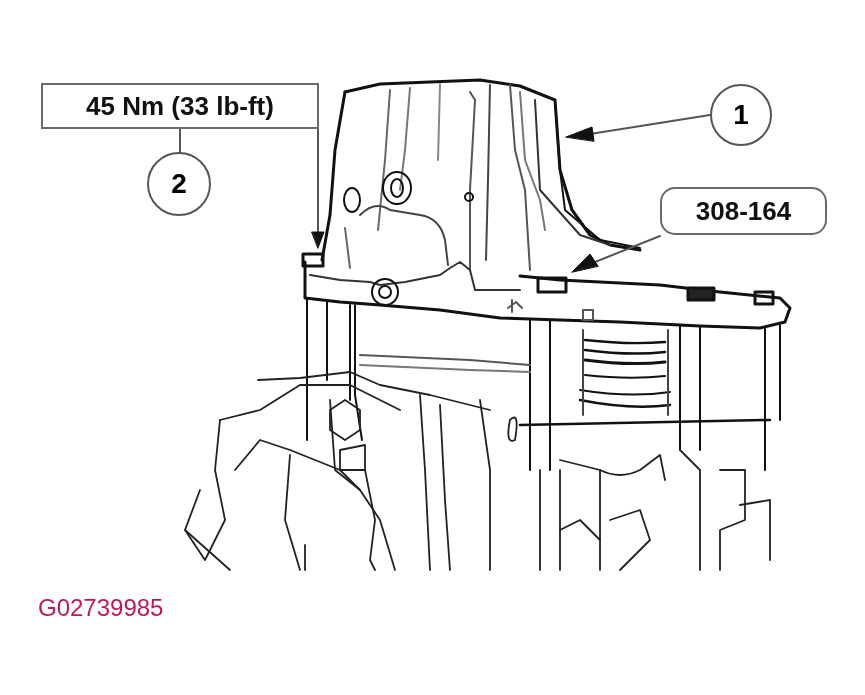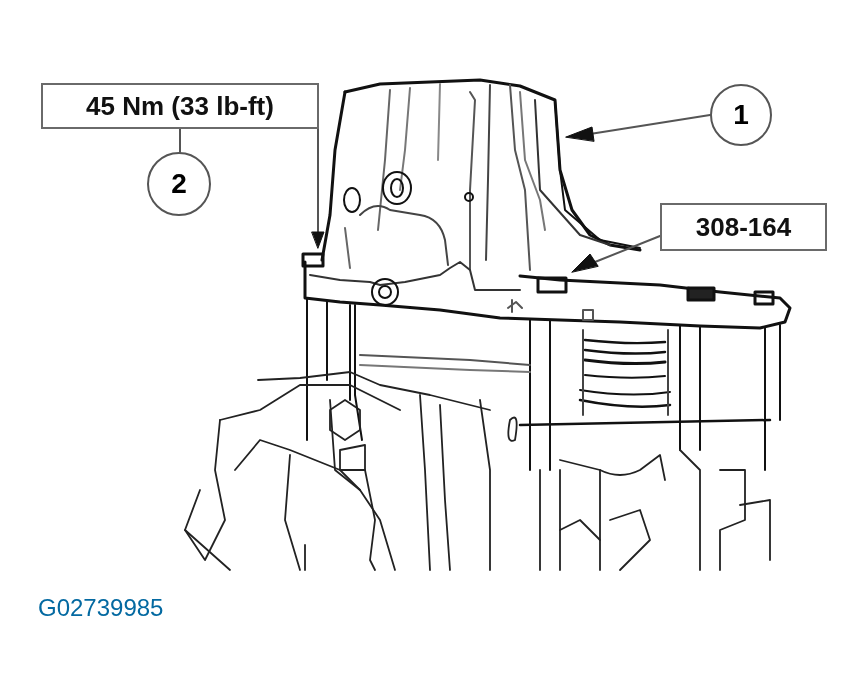--- a/index.html
+++ b/index.html
@@ -2,21 +2,21 @@
 <html><head>
 <meta charset="utf-8">
 <style>
   html, body { margin:0; padding:0; background:#ffffff; }
   body { width:865px; height:695px; position:relative; overflow:hidden; font-family:"Liberation Sans", sans-serif; }
   .canvas { position:absolute; left:0; top:0; width:779px; height:695px; }
   .callout-box { position:absolute; border:2px solid #6a6a6a; background:#fff; box-sizing:border-box;
     display:flex; align-items:center; justify-content:center; color:#111; font-weight:bold; font-size:26px; }
   .callout-circle { position:absolute; border:2.5px solid #555; border-radius:50%; background:#fff; box-sizing:border-box;
     display:flex; align-items:center; justify-content:center; color:#000; font-weight:bold; font-size:28px; }
-  .figure-id { position:absolute; left:38px; top:594px; font-size:24px; color:#0369a1; font-weight:normal; }
+  .figure-id { position:absolute; left:38px; top:594px; font-size:24px; color:#be185d; font-weight:normal; }
 </style>
 </head>
 <body>
 
 <div class="canvas">
   <svg width="865" height="695" viewBox="0 0 865 695" fill="none" stroke="#111" stroke-width="2" stroke-linejoin="round" stroke-linecap="round">
 
     <g>
       <path d="M345 92 L380 84 L430 82 L480 80 L520 86 L555 100 L560 170 L572 210 L590 235 L610 245 L640 250" stroke-width="3"></path>
       <path d="M345 92 L335 150 L330 215 L322 260" stroke-width="3"></path>
@@ -115,18 +115,18 @@
   </div>
 
   <div class="callout-circle" style="left:147px; top:152px; width:64px; height:64px;">
     <span>2</span>
   </div>
 
   <div class="callout-circle" style="left:710px; top:84px; width:62px; height:62px;">
     <span>1</span>
   </div>
 
-  <div class="callout-box" style="left:660px; top:203px; width:167px; height:48px;">
+  <div class="callout-box" style="left:660px; top:187px; width:167px; height:48px;border-radius:15px;">
     <span>308-164</span>
   </div>
 
   <div class="figure-id">G02739985</div>
 </div>
 
 </body></html>

